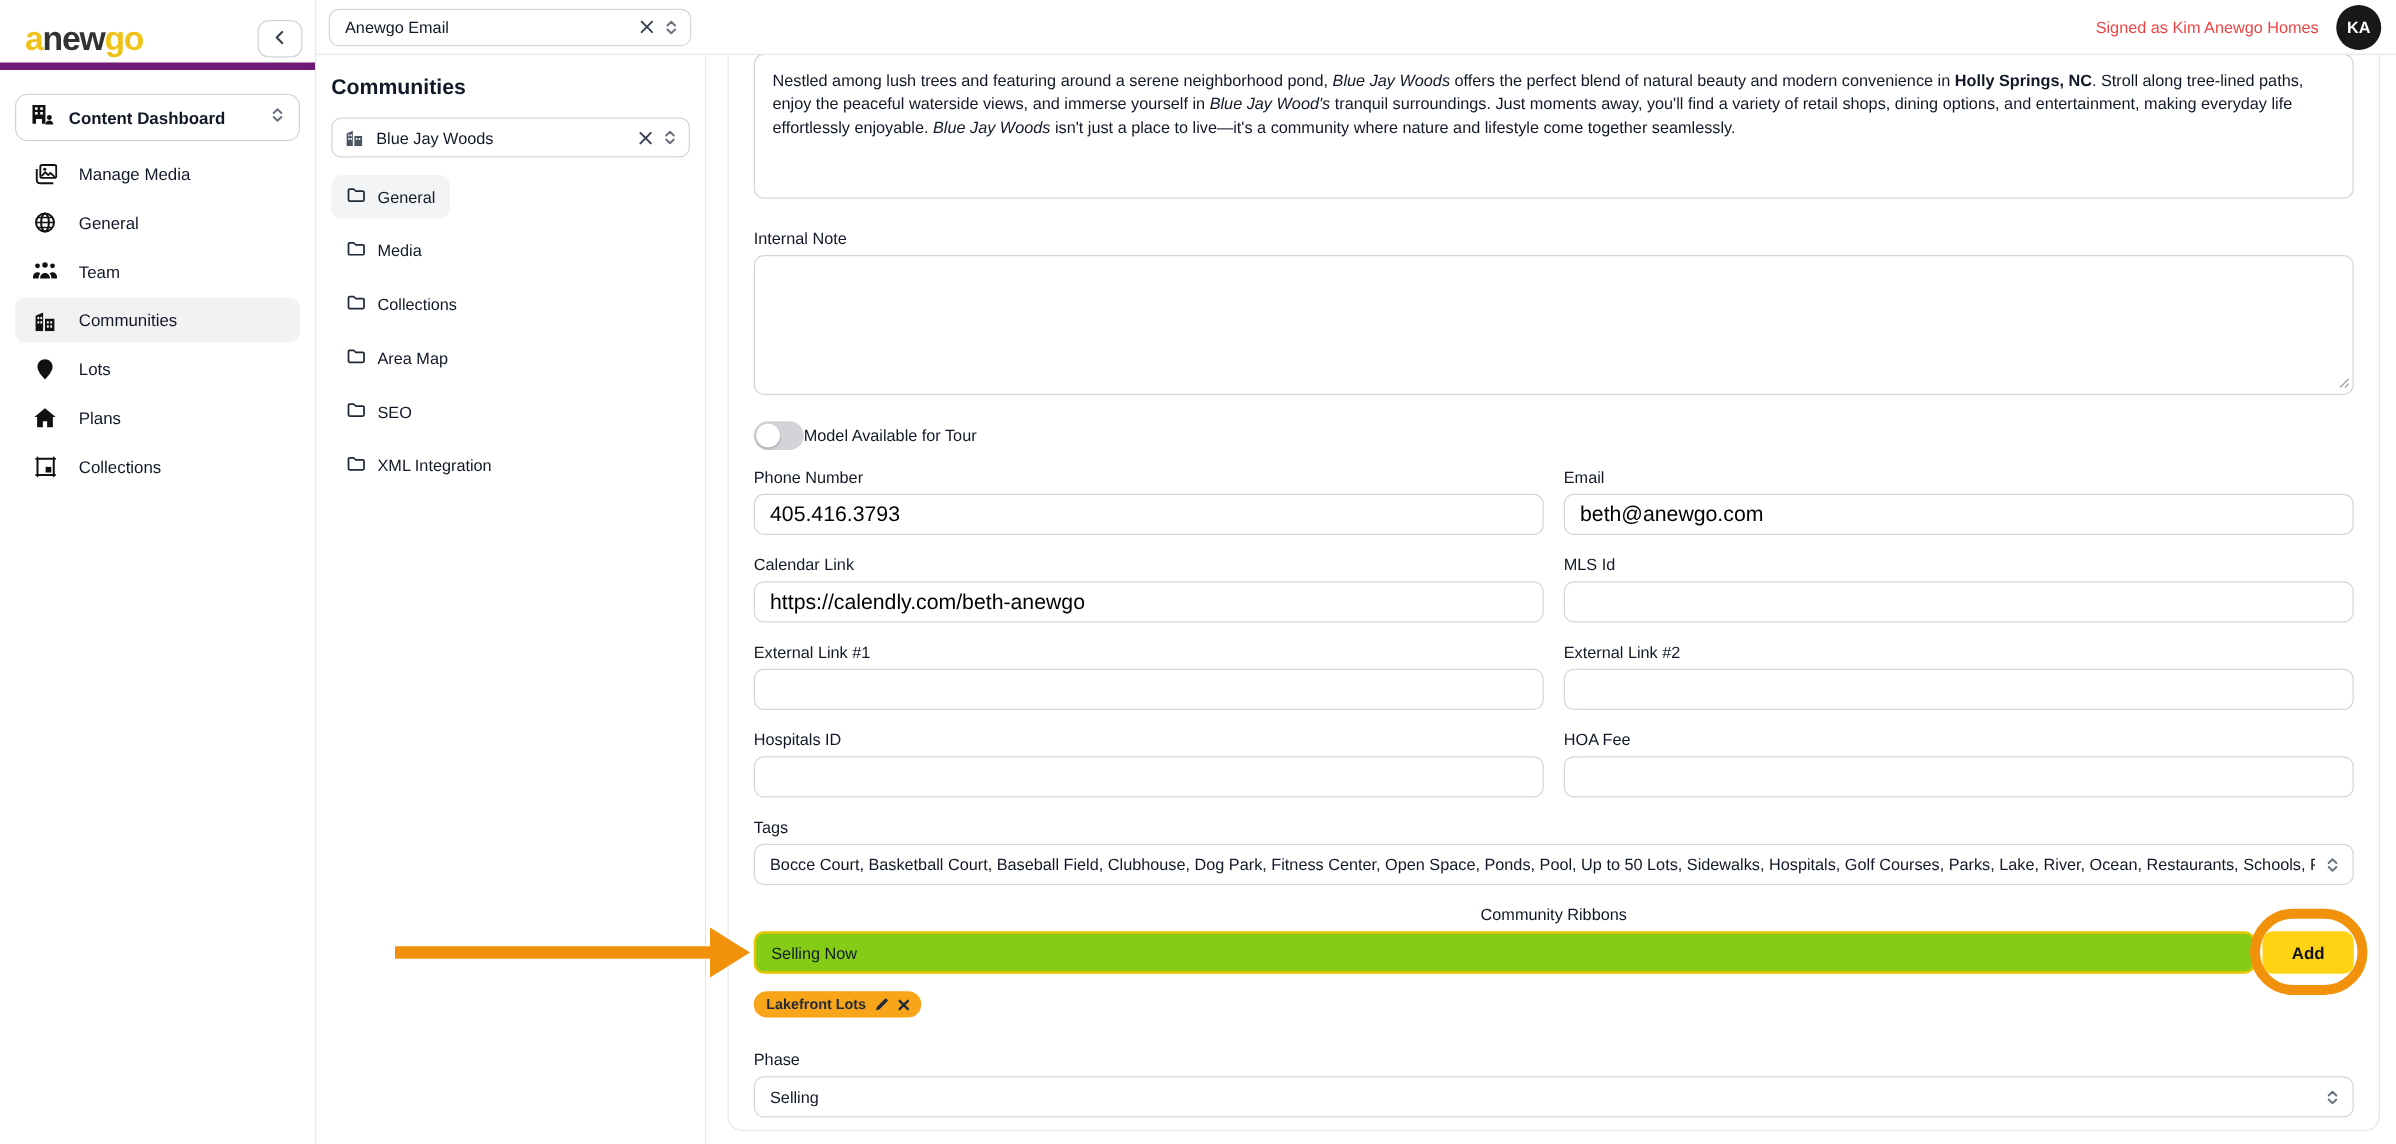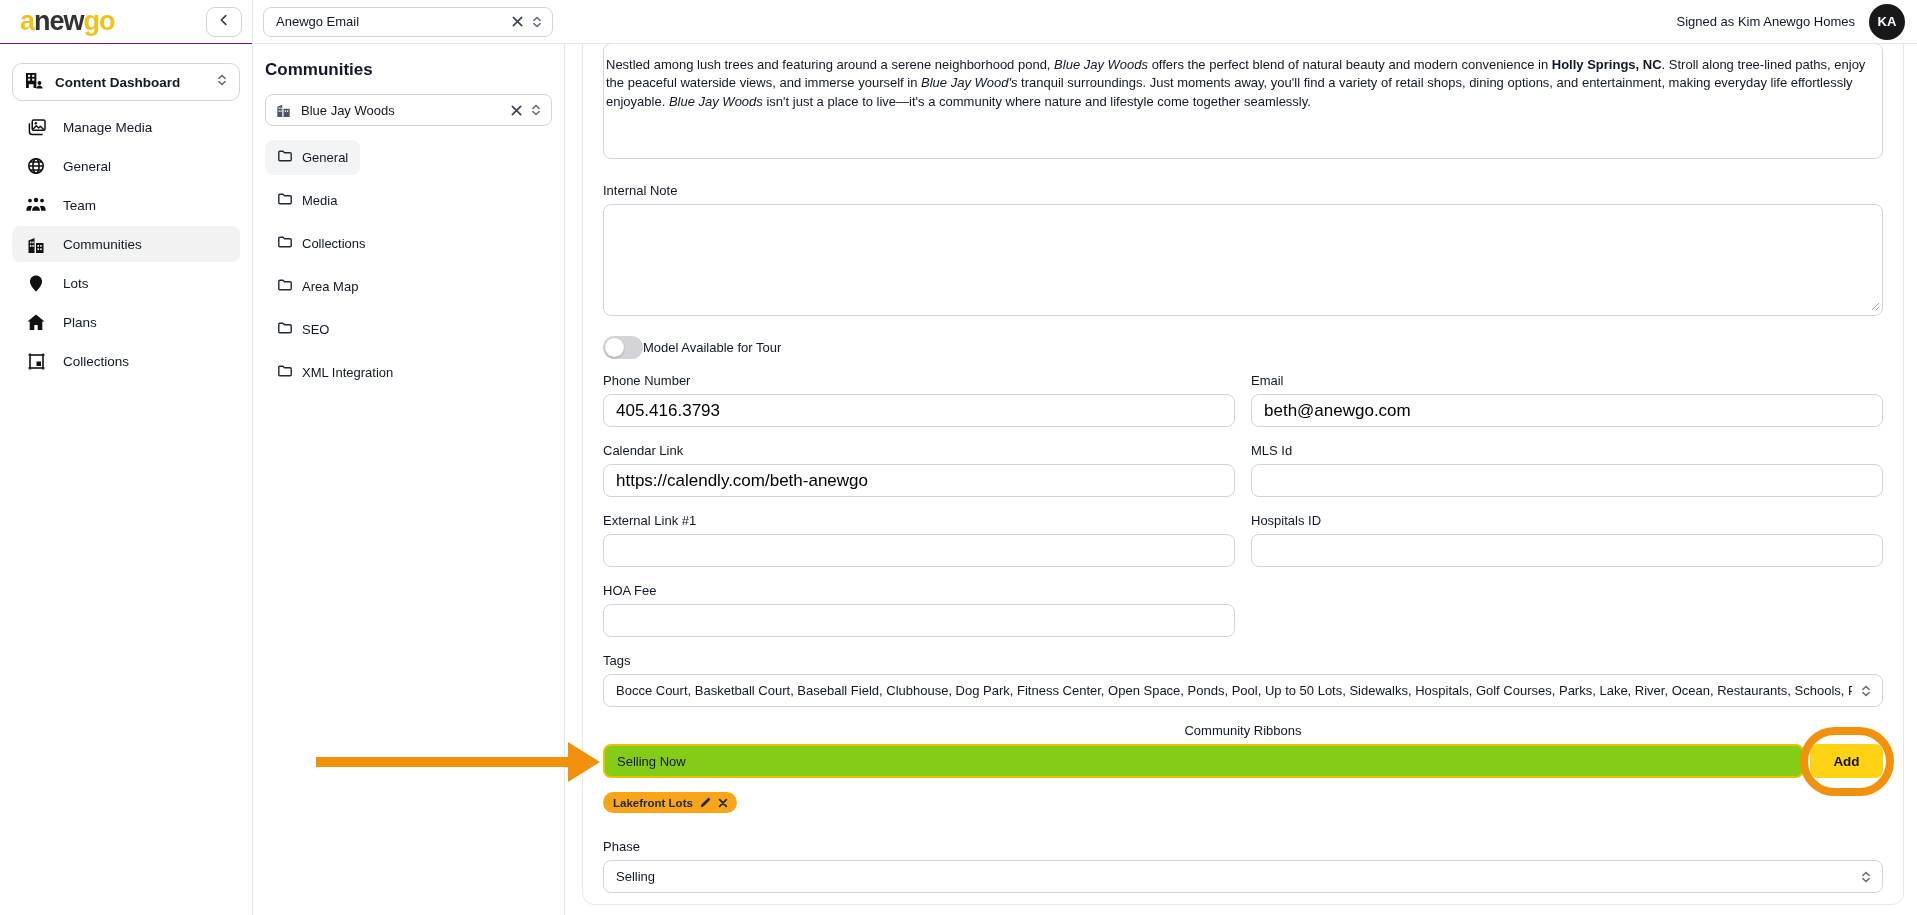--- a/index.html
+++ b/index.html
@@ -2,59 +2,59 @@
 <html><head>
 <meta charset="utf-8">
 <style>
   * { box-sizing: border-box; margin: 0; padding: 0; }
   html,body { width:1917px; height:915px; }
   body { font-family: "Liberation Sans", "DejaVu Sans", sans-serif; color:#111827; background:#fff; }
   .app { position:relative; width:1917px; height:915px; display:flex; overflow:hidden; background:#fff; }
 
   
   .sidebar { width:253px; border-right:1px solid #E5E7EB; flex-shrink:0; display:flex; flex-direction:column; }
-  .sidebar-top { height:44px; border-bottom:1px solid #701a75; display:flex; align-items:center; justify-content:space-between; padding:0 10px 0 20px; }
+  .sidebar-top { height:44px; border-bottom:6px solid #701a75; display:flex; align-items:center; justify-content:space-between; padding:0 10px 0 20px;margin-top:12px; }
   .logo { font-size:27px; font-weight:700; letter-spacing:-1px; cursor:pointer; }
   .lg-y { color:#EFC319; } .lg-d { color:#333333; }
   .collapse-btn { width:36px; height:30px; border:1px solid #D1D5DB; border-radius:9px; background:#fff; display:flex; align-items:center; justify-content:center; cursor:pointer; }
   .workspace { margin:19px 12px 0 12px; height:38px; border:1px solid #D1D5DB; border-radius:10px; display:flex; align-items:center; padding:0 10px 0 12px; cursor:pointer; }
   .workspace .ws-label { font-size:13.5px; font-weight:600; margin-left:12px; flex:1; }
   .nav { margin-top:8px; }
   .nav-item { height:36px; margin:0 12px 3px 12px; border-radius:8px; display:flex; align-items:center; padding:0 0 0 14px; cursor:pointer; }
   .nav-item.sel { background:#F2F2F3; }
   .nav-ic { width:20px; display:flex; justify-content:center; }
   .nav-lb { font-size:13.5px; font-weight:500; margin-left:17px; }
 
   
   .right { flex:1; display:flex; flex-direction:column; min-width:0; }
   .topbar { height:44px; border-bottom:1px solid #E5E7EB; display:flex; align-items:center; justify-content:space-between; flex-shrink:0; }
   .combo { border:1px solid #D1D5DB; border-radius:8px; background:#fff; display:flex; align-items:center; cursor:pointer; }
   .combo-text { font-size:13px; flex:1; white-space:nowrap; overflow:hidden; }
   .builder { width:290px; height:30px; margin-left:10px; padding:0 8px 0 12px; }
   .top-right { display:flex; align-items:center; margin-right:12px; }
-  .signed { font-size:13px; color:#0f172a; margin-right:14px; }
+  .signed { font-size:13px; color:#ef4444; margin-right:14px; }
   .avatar { width:36px; height:36px; border-radius:50%; background:#18181B; color:#fff; font-size:13px; font-weight:700; display:flex; align-items:center; justify-content:center; cursor:pointer; }
 
   .content { flex:1; display:flex; min-height:0; }
 
   
   .col2 { width:312px; border-right:1px solid #E5E7EB; flex-shrink:0; padding:0 12px; }
   .panel-title { font-size:17px; font-weight:700; margin-top:16px; }
   .community { height:32px; margin-top:14px; padding:0 8px 0 10px; }
   .community .cm-ic { margin-right:10px; display:flex; }
   .combo-x { display:flex; padding:2px; cursor:pointer; }
   .combo-ch { display:flex; margin-left:4px; }
   .tabs { margin-top:14px; }
   .tab { display:flex; width:max-content; align-items:center; gap:9px; padding:8px 12px; border-radius:8px; font-size:13px; margin-bottom:8px; cursor:pointer; }
   .tab.sel { background:#F3F4F6; }
 
   
   .main { flex:1; position:relative; overflow:hidden; background:#fff; }
   .card { margin:-24px 13px 0 17px; height:885px; border:1px solid #E5E7EB; border-radius:12px; padding:22px 20px 20px 20px; background:#fff; }
-  .desc { height:116px; border:1px solid #D1D5DB; border-radius:8px; padding:12px 2px; font-size:13px; line-height:1.42; overflow:hidden; }
+  .desc { height:116px; border:1px solid #D1D5DB; border-radius:8px; padding:12px 14px; font-size:13px; line-height:1.42; overflow:hidden; }
   .fg label, .lone-label { display:block; font-size:13px; font-weight:500; margin-bottom:6px; color:#111827; }
   .lone-label { margin-top:24px; }
   .ta-wrap { position:relative; }
   .ta-wrap textarea { width:100%; height:112px; border:1px solid #D1D5DB; border-radius:8px; resize:none; padding:10px 12px; font-family:inherit; font-size:13px; }
   .resize-h { position:absolute; right:3px; bottom:5px; pointer-events:none; }
   .toggle-row { display:flex; align-items:center; margin-top:16px; }
   .toggle { width:40px; height:23px; border-radius:999px; background:#D4D4D8; position:relative; cursor:pointer; flex-shrink:0; }
   .knob { position:absolute; left:2px; top:2px; width:19px; height:19px; border-radius:50%; background:#fff; box-shadow:0 1px 2px rgba(0,0,0,.25); }
   .toggle-lb { font-size:13px; font-weight:500; }
   .grid { margin-top:14px; display:grid; grid-template-columns:1fr 1fr; column-gap:16px; }
@@ -295,20 +295,21 @@
               </div>
             <span class="toggle-lb">Model Available for Tour</span>
           </div>
 
           <div class="grid">
             <div class="fg"><label>Phone Number</label><input value="405.416.3793" style=""></div>
             <div class="fg"><label>Email</label><input value="beth@anewgo.com" style=""></div>
             <div class="fg"><label>Calendar Link</label><input value="https://calendly.com/beth-anewgo" style=""></div>
             <div class="fg"><label>MLS Id</label><input value="" style=""></div>
             <div class="fg"><label>External Link #1</label><input value="" style=""></div>
+            <div class="fg"><label>External Link #2</label><input value="" style=""></div>
             <div class="fg"><label>Hospitals ID</label><input value="" style=""></div>
             <div class="fg"><label>HOA Fee</label><input value="" style=""></div>
           </div>
 
           <div class="fg">
             <label>Tags</label>
             <div class="select">
               <span class="sel-text">Bocce Court, Basketball Court, Baseball Field, Clubhouse, Dog Park, Fitness Center, Open Space, Ponds, Pool, Up to 50 Lots, Sidewalks, Hospitals, Golf Courses, Parks, Lake, River, Ocean, Restaurants, Schools, P...</span>
               <span class="sel-chev">
                   <svg width="14" height="14" viewBox="0 0 16 16" fill="none" stroke="#6B7280" stroke-width="1.8" stroke-linecap="round" stroke-linejoin="round">

